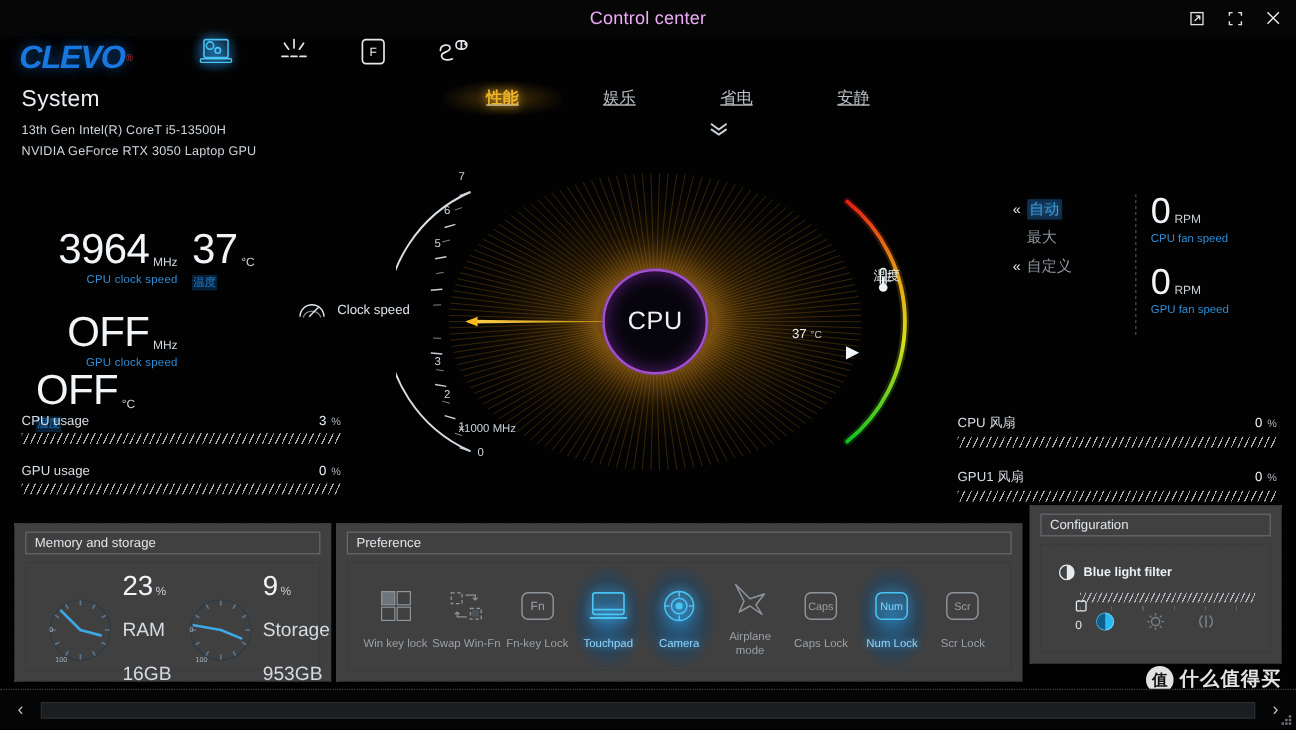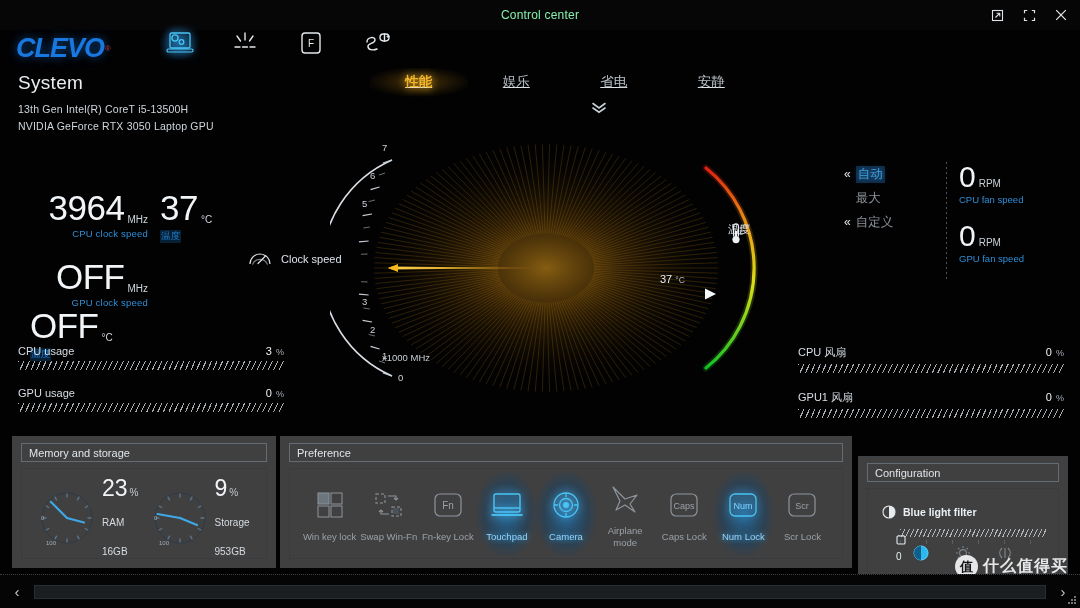--- a/index.html
+++ b/index.html
@@ -5,21 +5,21 @@
   * { margin:0; padding:0; box-sizing:border-box; }
   html,body { background:#000; }
   body {
     width:1080px; height:608px; position:relative; overflow:hidden;
     font-family:"Liberation Sans", sans-serif; color:#dfe3e8;
     background:#020203;
   }
 
   
   .titlebar{position:absolute;left:0;top:0;width:1080px;height:30px;background:#060607;display:flex;align-items:center;justify-content:center;}
-  .titlebar .t{font-size:12px;color:#86efac;letter-spacing:.2px;}
+  .titlebar .t{font-size:15px;color:#f0abfc;letter-spacing:.2px;}
   .winbtns{position:absolute;right:4px;top:0;height:30px;display:flex;align-items:center;gap:2px;}
   .wbtn{width:30px;height:26px;display:flex;align-items:center;justify-content:center;color:#dfe3e8;cursor:default;}
   .wbtn svg{display:block;}
 
   
   .brand{position:absolute;left:16px;top:30px;width:130px;height:36px;display:flex;align-items:center;}
   .brand .logo{font-size:27px;font-weight:bold;font-style:italic;color:#1878e0;letter-spacing:-1px;
     text-shadow:0 0 10px rgba(24,120,224,.65);font-family:"Liberation Sans",sans-serif;}
   .brand .reg{font-size:8px;color:#b33;vertical-align:top;margin-left:1px;}
 
@@ -102,27 +102,27 @@
   .rpmblk .l{font-size:9.5px;color:#2f8fd8;margin-top:2px;}
 
   
   .panel{position:absolute;border:1px dotted #3b4147;background:#404040;}
   .panel .ptitle{position:absolute;left:8px;top:6px;height:19px;right:8px;border:1px solid #646b72;
      display:flex;align-items:center;padding-left:7px;font-size:11px;color:#dfe4e9;}
   .pbody{position:absolute;left:8px;right:8px;top:31px;bottom:8px;border:1px dotted #33383e;}
 
   #pnl-mem{left:12px;top:436px;width:264px;height:132px;}
   #pnl-pref{left:280px;top:436px;width:572px;height:132px;}
-  #pnl-conf{left:858px;top:456px;width:210px;height:132px;}
+  #pnl-conf{left:858px;top:421px;width:210px;height:132px;}
 
   .dials{position:absolute;left:0;top:8px;width:100%;display:flex;align-items:center;padding-left:14px;gap:6px;}
   .dialgrp{display:flex;align-items:center;gap:4px;}
   .dialtxt .n{font-size:23px;font-weight:300;color:#f1f4f7;line-height:1;}
   .dialtxt .n i{font-style:normal;font-size:10px;color:#c3cad0;margin-left:2px;}
-  .dialtxt .s{font-size:10px;color:#d5dbe1;line-height:1.3;margin-top:16px;}
+  .dialtxt .s{font-size:16px;color:#d5dbe1;line-height:1.3;margin-top:16px;}
 
   .prefrow{position:absolute;left:6px;top:4px;right:6px;bottom:4px;display:flex;align-items:center;justify-content:space-between;padding:0 4px;}
   .pitem{width:62px;height:84px;display:flex;flex-direction:column;align-items:center;justify-content:center;gap:6px;position:relative;}
   .pitem .pi{height:40px;display:flex;align-items:center;justify-content:center;}
   .pitem .pl{font-size:9.5px;color:#9aa1a8;text-align:center;line-height:1.25;}
   .pitem.on{background:radial-gradient(ellipse at center, rgba(16,122,200,.62) 0%, rgba(8,68,118,.34) 52%, rgba(0,0,0,0) 76%);}
   .pitem.on .pl{color:#8fd6ff;text-shadow:0 0 6px rgba(80,190,255,.8);}
   .pitem.on .pi svg{filter:drop-shadow(0 0 5px rgba(90,200,255,.95));}
 
   .conf-row{position:absolute;left:14px;top:16px;display:flex;align-items:center;gap:7px;}
@@ -505,20 +505,23 @@
   <span class="gx" style="left:52px;  top:12px;">7</span>
   <span class="gx" style="left:40px;  top:40px;">6</span>
   <span class="gx" style="left:32px;  top:68px;">5</span>
   <span class="gx" style="left:29px;  top:104px;opacity:.0">4</span>
   <span class="gx" style="left:32px;  top:166px;">3</span>
   <span class="gx" style="left:40px;  top:194px;">2</span>
   <span class="gx" style="left:52px;  top:220px;">1</span>
   <span class="gx" style="left:68px;  top:242px;">0</span>
   <span class="unit-lbl">x1000 MHz</span>
 
+  <div class="cpu-core">
+    <span>CPU</span>
+  </div>
 
   <div class="temp-read">
     <span>37</span><i>°C</i>
   </div>
   <div class="temp-ico">
     <svg width="16" height="24" viewBox="0 0 16 24" fill="none" stroke="#eef2f5" stroke-width="1.2">
       <path d="M5.6 14.5 V4.2 a2.4 2.4 0 0 1 4.8 0 V14.5"></path>
       <circle cx="8" cy="17.6" r="3.6" fill="#eef2f5" stroke="none"></circle>
       <rect x="6.9" y="9" width="2.2" height="8.5" fill="#eef2f5" stroke="none"></rect>
       <path d="M11.6 6 h3 M11.6 9 h3 M11.6 12 h3" stroke-width="1"></path>

